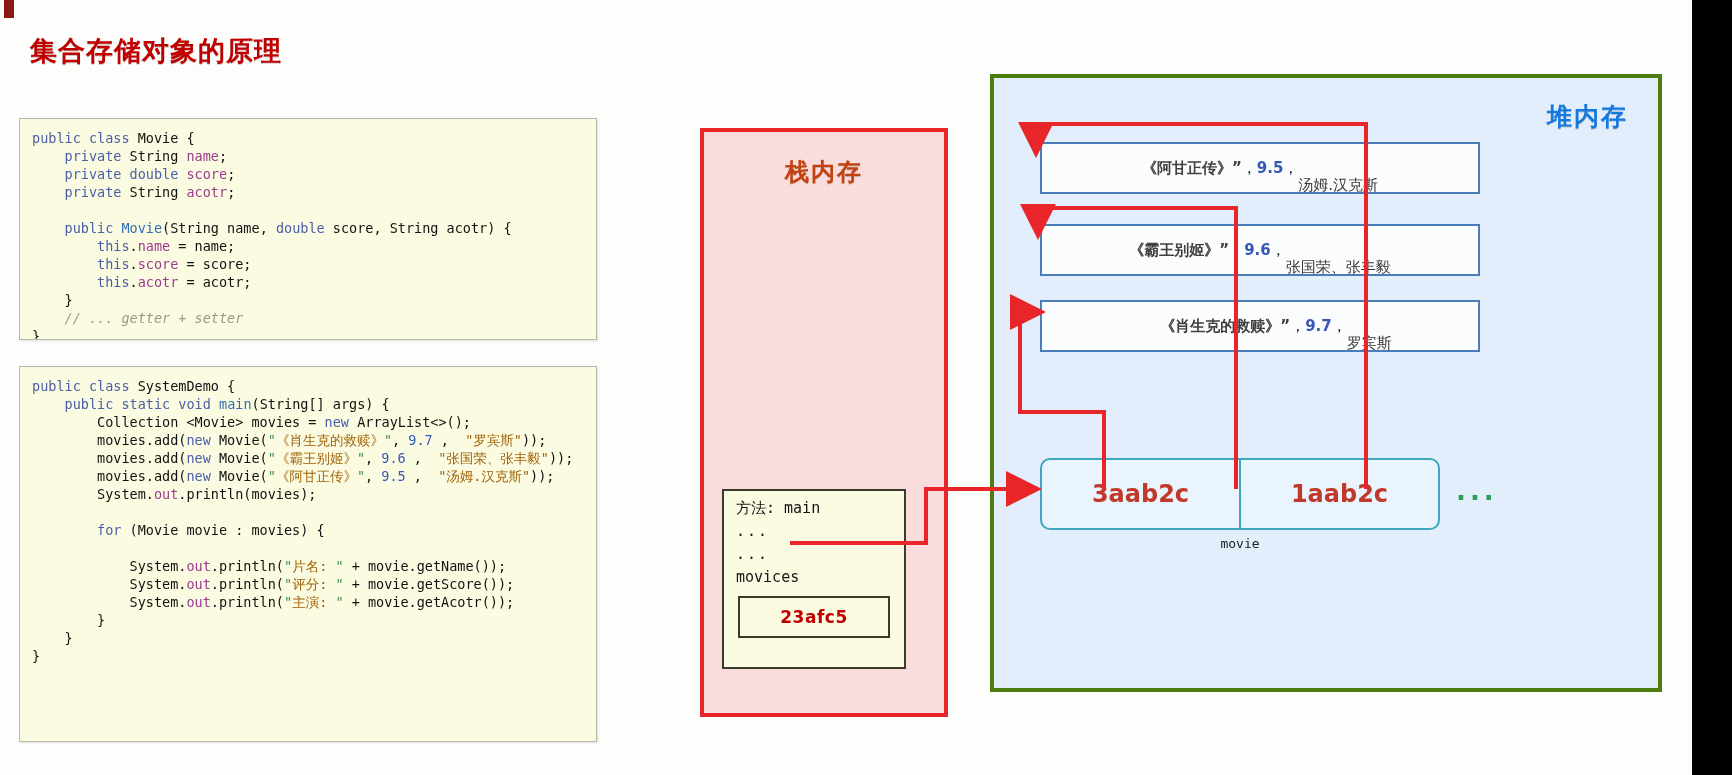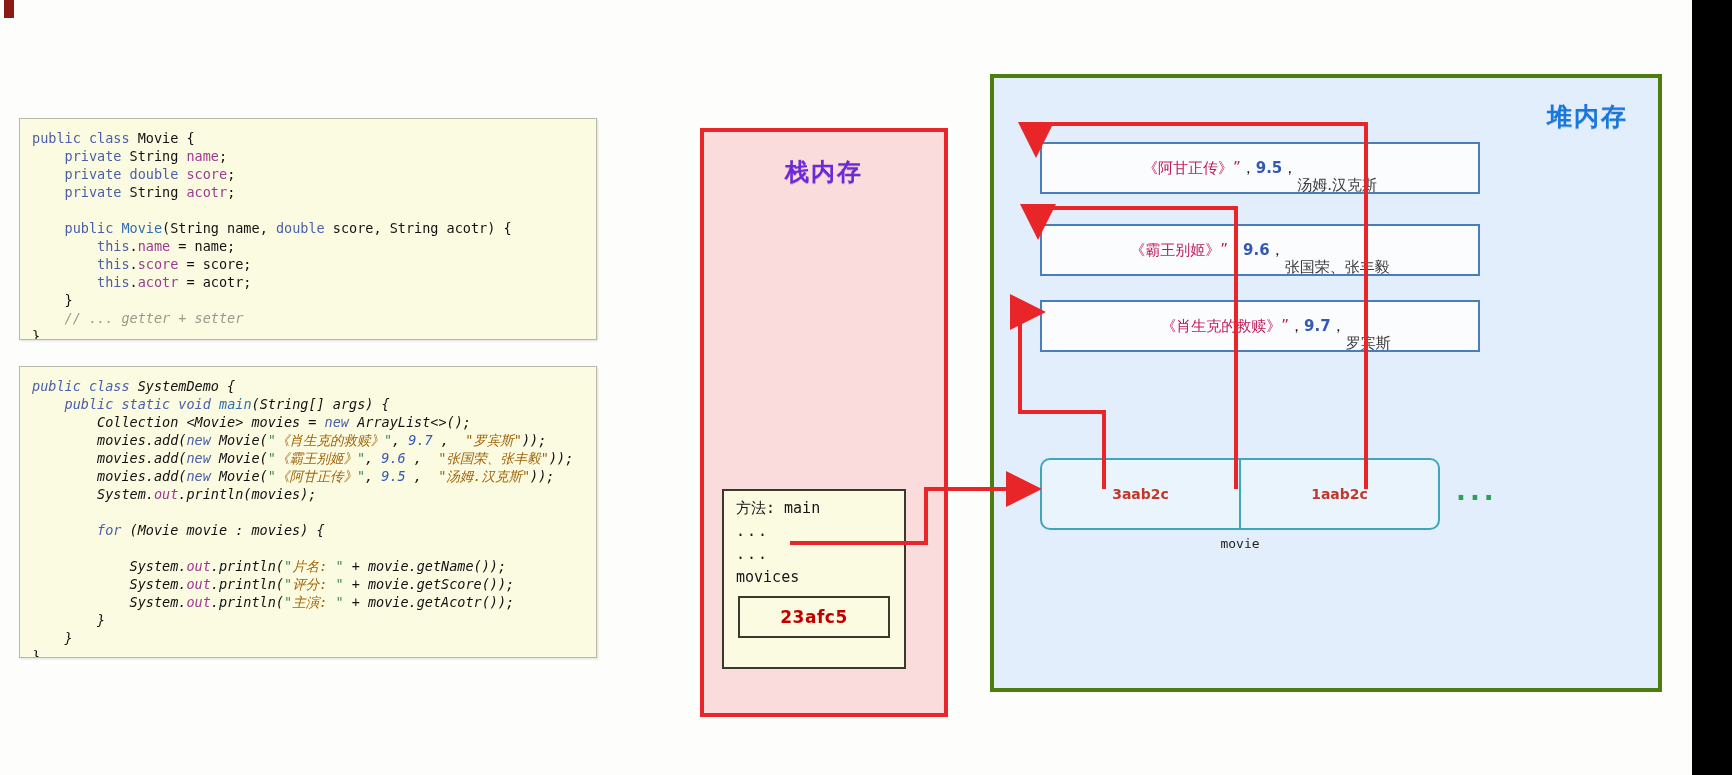--- a/index.html
+++ b/index.html
@@ -20,39 +20,39 @@
 
   
   .code-panel{
     position:absolute;background:#fbfbe2;border:1px solid #b9b9a8;
     box-shadow:1px 1px 2px rgba(0,0,0,.12);
     font-family:"DejaVu Sans Mono","Liberation Mono",monospace;
     font-size:13.5px;line-height:18px;color:#111111;
     padding:10px 12px;box-sizing:border-box;white-space:pre;overflow:hidden;
   }
   #code-movie{left:19px;top:118px;width:578px;height:222px;}
-  #code-demo{left:19px;top:366px;width:578px;height:292px;font-style:italic;}
+  #code-demo{left:19px;top:366px;width:578px;height:376px;}
   .k{color:#4a5fa8;}
   .fld{color:#9b3b8e;}          
   .ty{color:#2f6fb0;}           
   .str{color:#3f8f4f;}          
   .cstr{color:#a16207;}         
   .num{color:#3558b5;}          
   .cm{color:#9a9a8c;font-style:italic;}
   .pl{color:#111;}
 
   
   #stack-box{
     position:absolute;left:700px;top:128px;width:248px;height:589px;
     background:#fbdcdc;border:4px solid #e8262a;box-sizing:border-box;
   }
   #stack-title{
     position:absolute;left:0;right:0;top:24px;text-align:center;
     font-family:"DejaVu Sans","Liberation Sans",sans-serif;
-    font-size:24px;font-weight:bold;color:#6d28d9;letter-spacing:2px;
+    font-size:24px;font-weight:bold;color:#c2410c;letter-spacing:2px;
     text-shadow:0 1px 0 rgba(0,0,0,.2);
   }
   #frame-box{
     position:absolute;left:18px;top:357px;width:184px;height:180px;
     background:#fbfbe2;border:2px solid #3a3a2a;box-sizing:border-box;
     font-family:"DejaVu Sans Mono","Liberation Mono",monospace;
     font-size:15px;color:#161616;
   }
   .frame-line{position:absolute;left:12px;white-space:pre;}
   #frame-l0{top:8px;}
@@ -81,36 +81,36 @@
     text-shadow:0 1px 0 rgba(0,0,0,.18);
   }
   .obj-row{
     position:absolute;left:46px;width:440px;height:52px;
     background:#fbfcfe;border:2px solid #4a7ebb;box-sizing:border-box;
     display:flex;align-items:center;justify-content:center;
     font-family:"DejaVu Sans","Liberation Sans",sans-serif;font-size:15px;
     white-space:nowrap;
   }
   #obj-0{top:64px;} #obj-1{top:146px;} #obj-2{top:222px;padding-left:32px;}
-  .obj-name{color:#be185d;}
+  .obj-name{color:#404040;font-weight:bold;}
   .obj-sep{color:#111;}
   .obj-score{color:#3558b5;font-weight:bold;}
   .obj-actor{color:#3a3a3a;margin-top:34px;}
 
   
   #arr{
     position:absolute;left:46px;top:380px;width:400px;height:72px;
     border:2px solid #3fa7bd;border-radius:10px;box-sizing:border-box;
     background:#e9f4fc;display:flex;
   }
   .cell{
     flex:1;display:flex;align-items:center;justify-content:center;
     border-right:2px solid #3fa7bd;box-sizing:border-box;
     font-family:"DejaVu Sans","Liberation Sans",sans-serif;
-    font-size:14px;font-weight:bold;color:#c0392b;
+    font-size:24px;font-weight:bold;color:#c0392b;
   }
   .cell:last-child{border-right:none;}
   #arr-label{
     position:absolute;left:46px;top:458px;width:400px;text-align:center;
     font-family:"DejaVu Sans Mono","Liberation Mono",monospace;
     font-size:13px;color:#222;
   }
   #arr-ellipsis{
     position:absolute;left:462px;top:398px;
     font-family:"DejaVu Sans","Liberation Sans",sans-serif;
@@ -118,20 +118,21 @@
   }
 
   
   #wires{position:absolute;left:0;top:0;width:1732px;height:775px;pointer-events:none;}
 </style>
 </head>
 <body>
 
 <div id="stage">
 
+  <div class="page-title">集合存储对象的原理</div>
 
   <div class="code-panel" id="code-movie"><span class="k">public</span> <span class="k">class</span> <span class="pl">Movie</span> {
     <span class="k">private</span> <span class="pl">String</span> <span class="fld">name</span>;
     <span class="k">private</span> <span class="k">double</span> <span class="fld">score</span>;
     <span class="k">private</span> <span class="pl">String</span> <span class="fld">acotr</span>;
 
     <span class="k">public</span> <span class="ty">Movie</span>(String <span class="pl">name</span>, <span class="k">double</span> score, String acotr) {
         <span class="k">this</span>.<span class="fld">name</span> = name;
         <span class="k">this</span>.<span class="fld">score</span> = score;
         <span class="k">this</span>.<span class="fld">acotr</span> = acotr;

